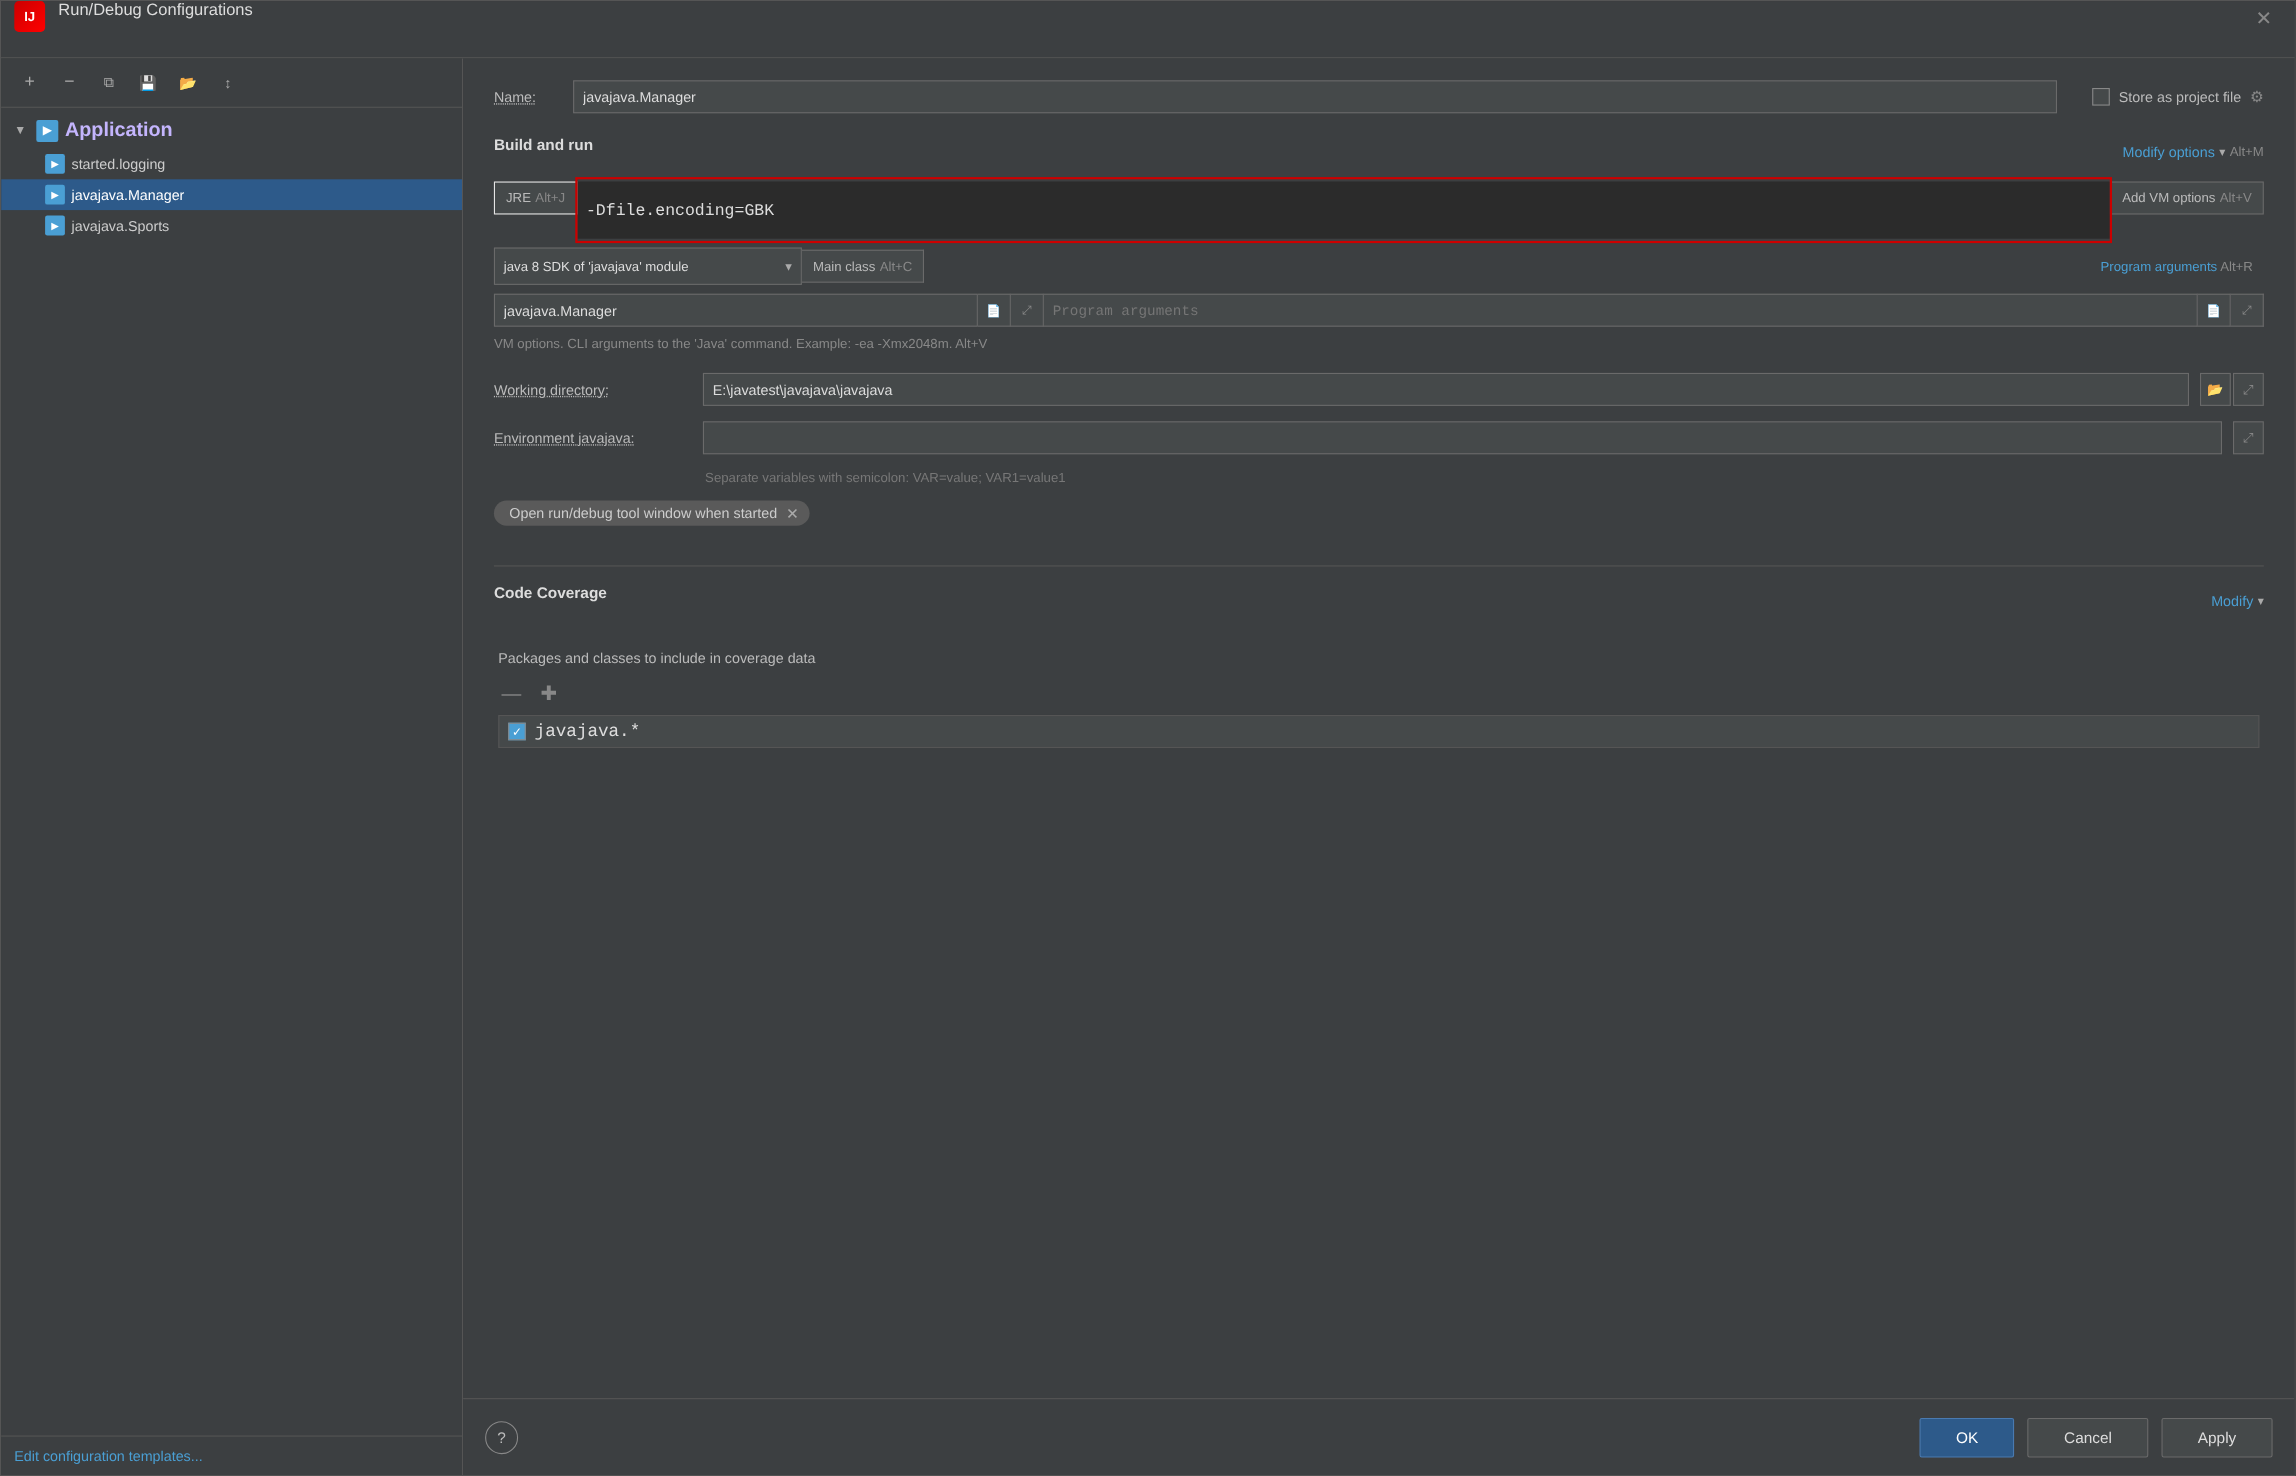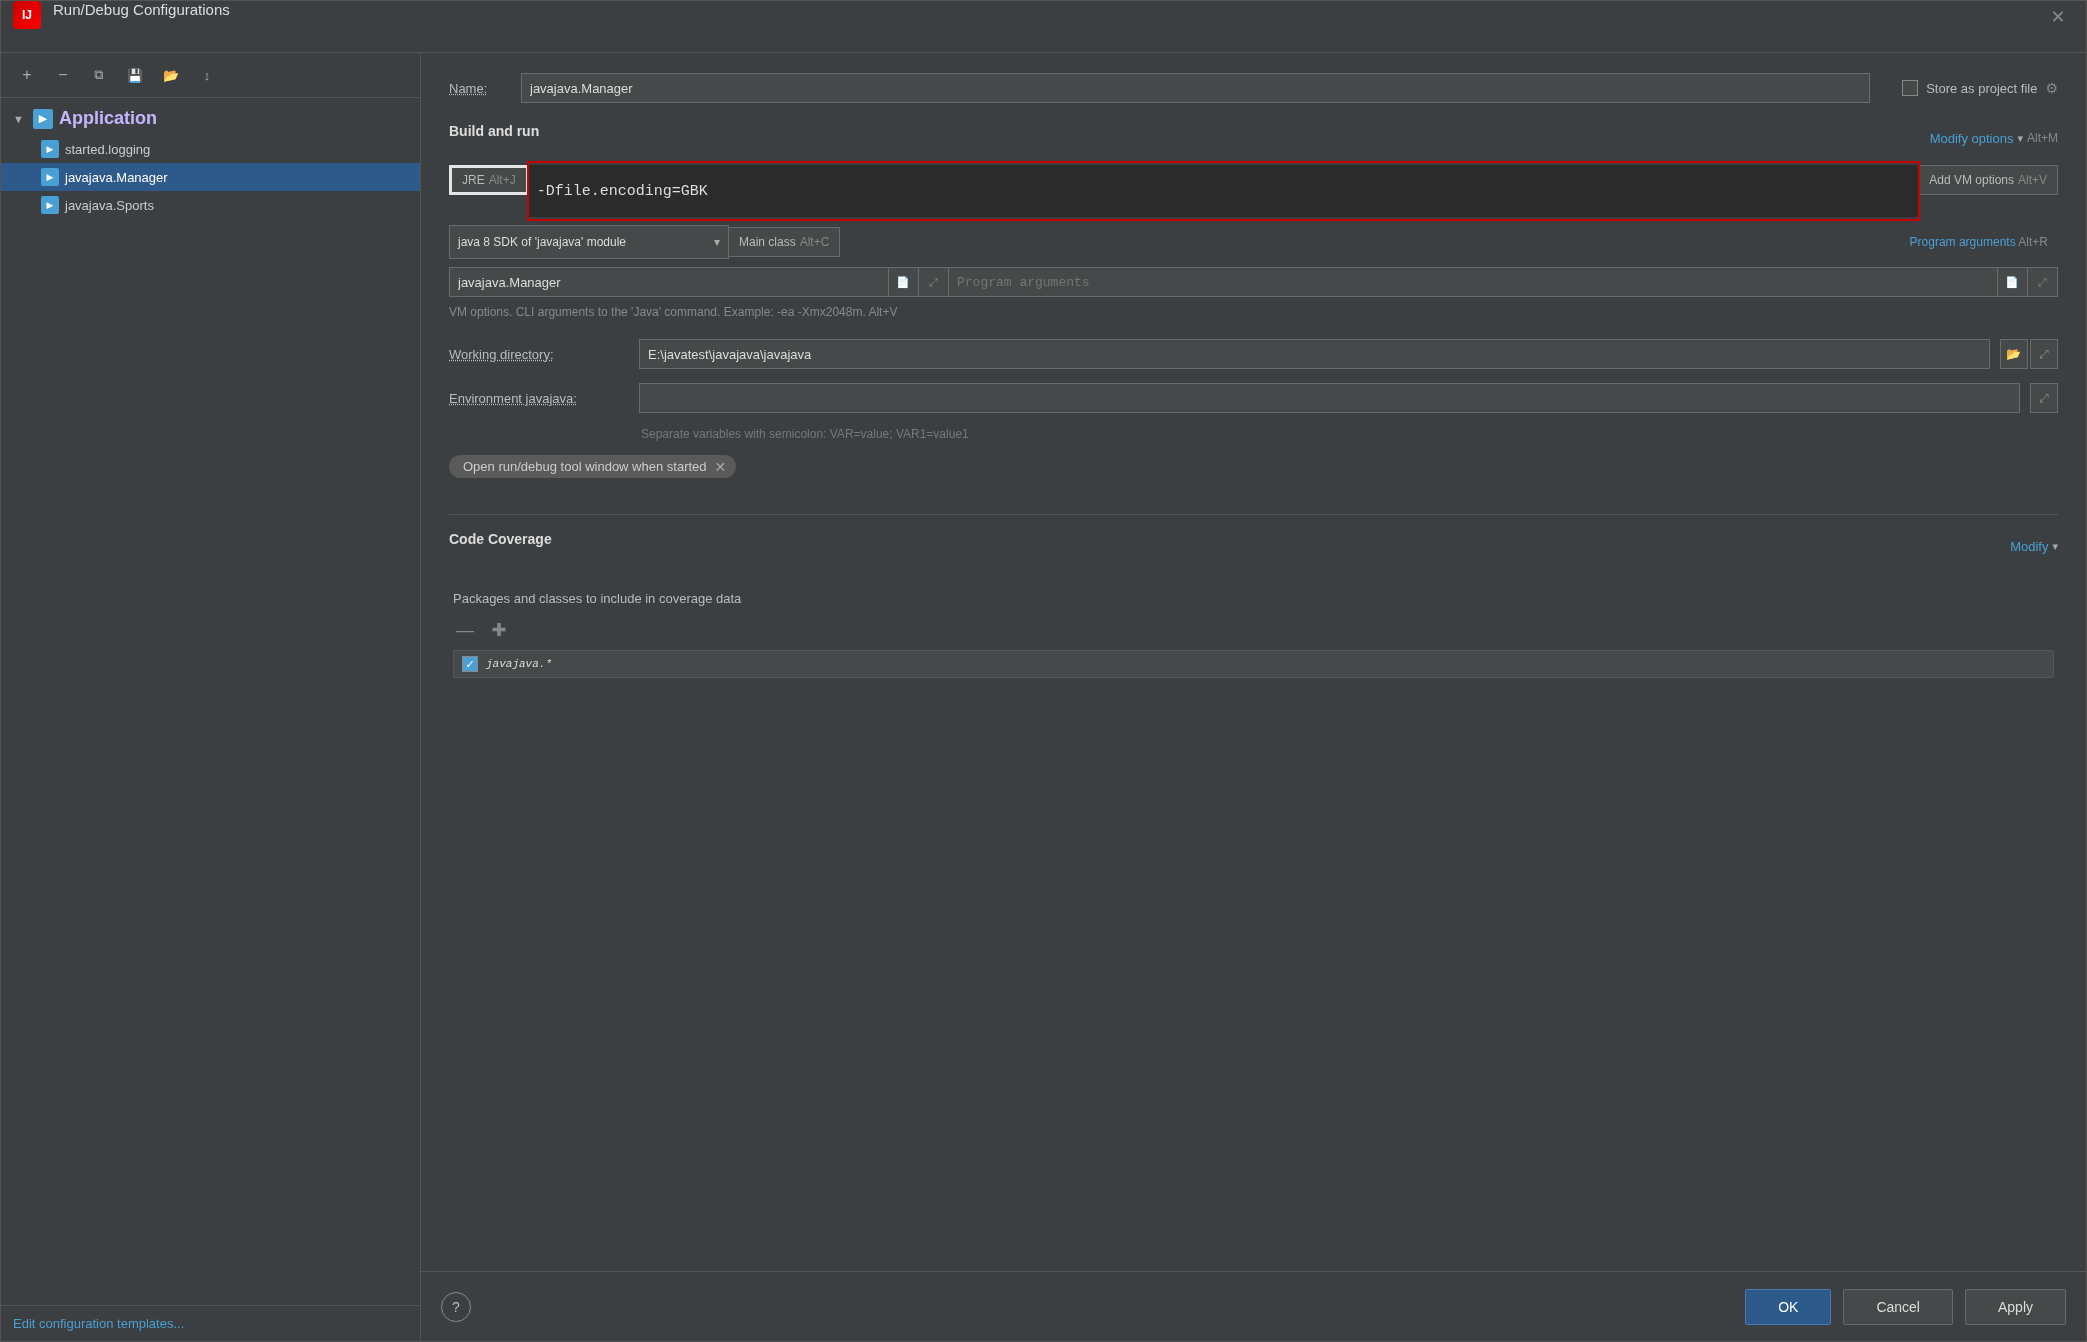--- a/index.html
+++ b/index.html
@@ -285,21 +285,21 @@
 
     .build-run-row1 {
       display: flex;
       align-items: stretch;
       margin-bottom: 8px;
       position: relative;
     }
 
     .jre-btn {
       background: #45494a;
-      border: 3px solid #e5e5e5;
+      border: 1px solid #e5e5e5;
       color: #bbb;
       padding: 4px 10px;
       font-size: 12px;
       cursor: pointer;
       height: 30px;
       display: flex;
       align-items: center;
       gap: 4px;
       white-space: nowrap;
     }
@@ -563,24 +563,23 @@
       cursor: pointer;
       display: flex;
       align-items: center;
       justify-content: center;
       color: white;
       font-size: 11px;
       flex-shrink: 0;
     }
 
     .cov-item-label {
-      font-size: 11px;
+      font-size: 16px;
       color: #ddd;
       font-family: 'Courier New', monospace;
-      font-style: italic;
     }
 
     
     .bottom-bar {
       display: flex;
       align-items: center;
       justify-content: space-between;
       padding: 12px 20px;
       border-top: 1px solid #555;
       background: #3c3f41;

